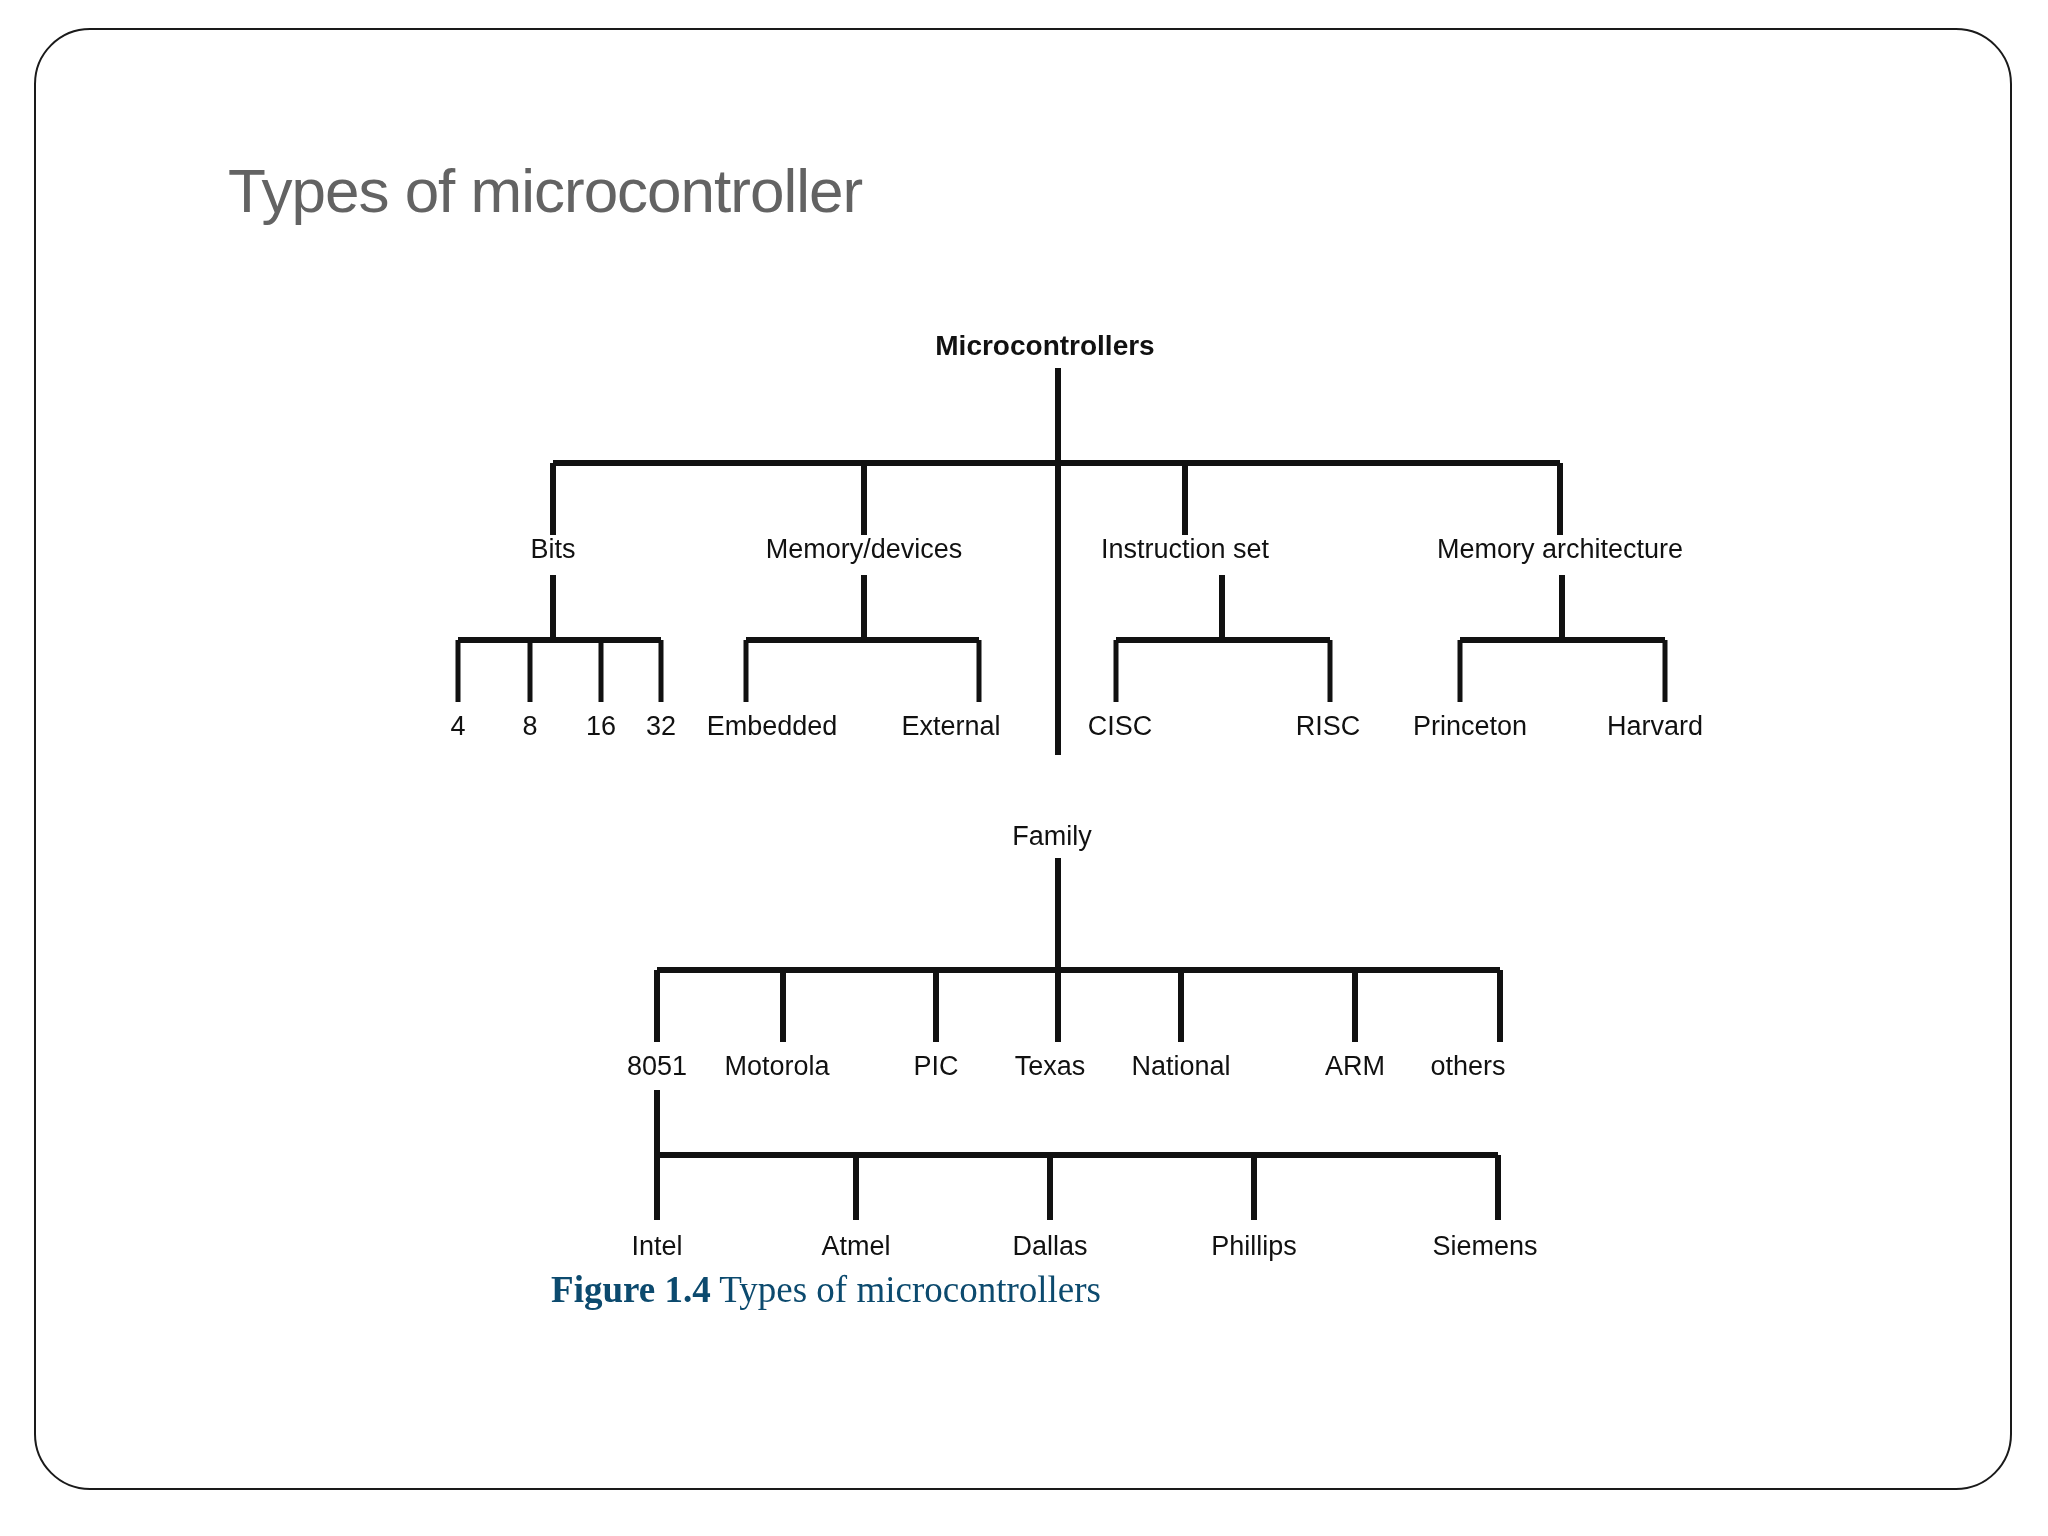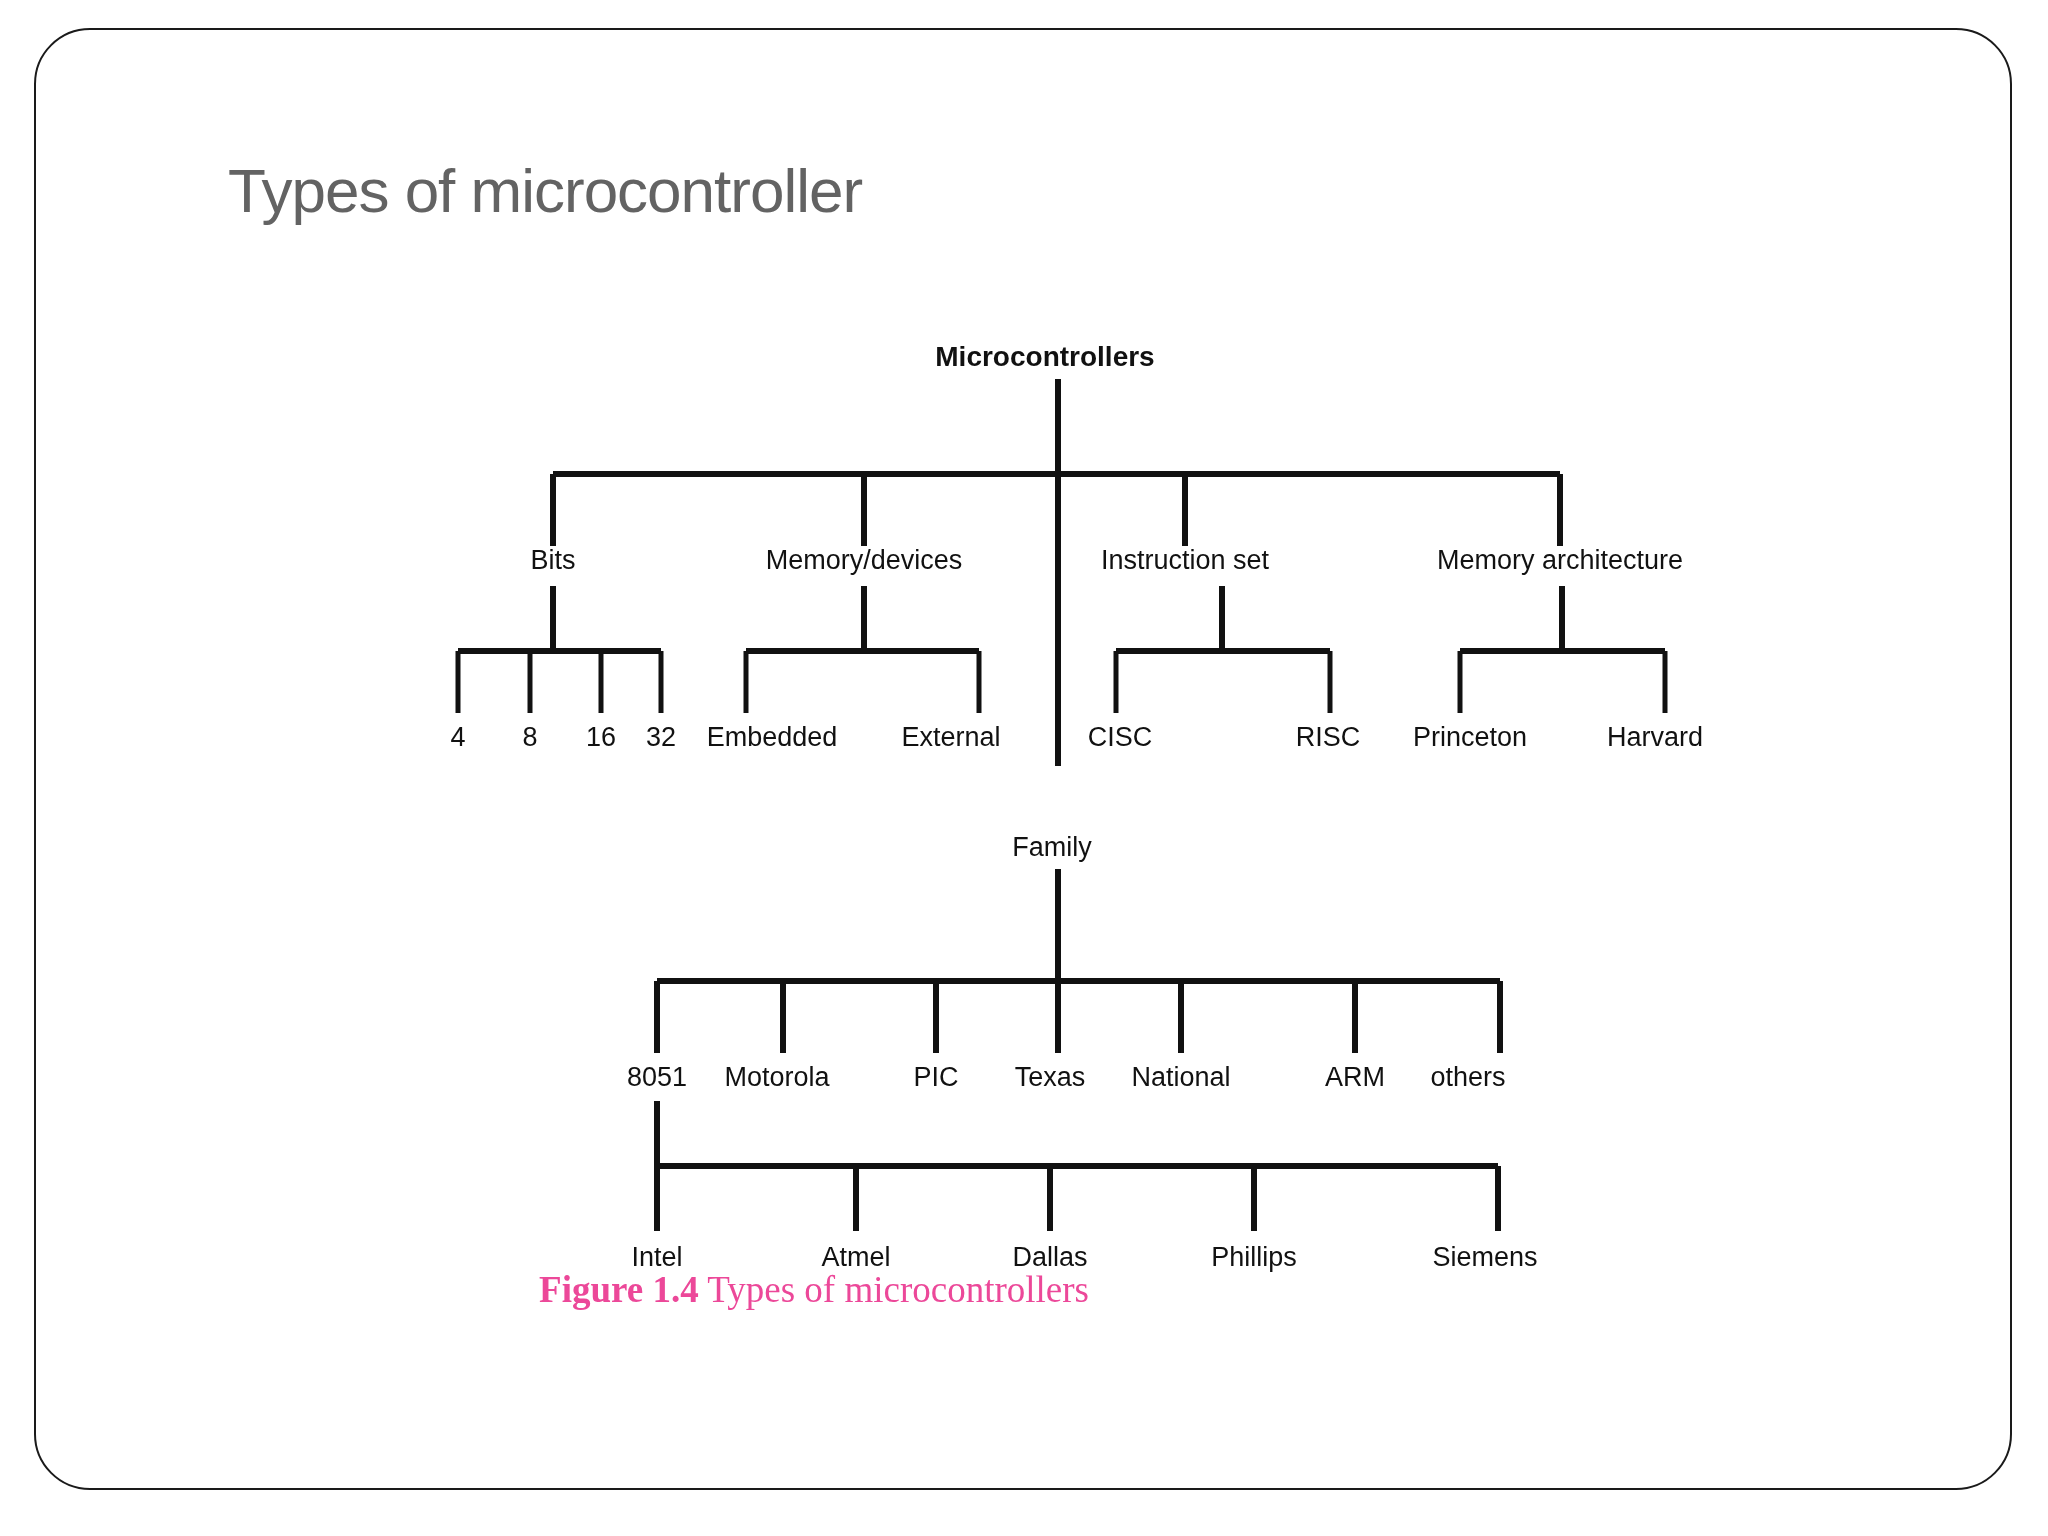--- a/index.html
+++ b/index.html
@@ -42,21 +42,20 @@
     white-space: nowrap;
   }
 
   
   #diagram-wrap {
     position: absolute;
     left: 0;
     top: 330px;
     width: 1868px;
     height: 1000px;
-    margin-top: 11px;
   }
   #tree-svg {
     display: block;
     width: 2048px;
     height: 1000px;
   }
 
   .tree-line {
     stroke: #111111;
     stroke-width: 6;
@@ -76,27 +75,27 @@
     dominant-baseline: alphabetic;
   }
   text.node-label.root {
     font-weight: bold;
     font-size: 28px;
   }
 
   
   #figure-caption {
     position: absolute;
-    left: 0;
+    left: 12px;
     top: 1268px;
     width: 1628px;
     text-align: center;
     font-family: "Liberation Serif", serif;
     font-size: 37px;
-    color: #ec4899;
+    color: #0c4a6e;
     white-space: nowrap;
   }
   #figure-caption .cap-num {
     font-weight: bold;
     font-family: "Liberation Serif", serif;
   }
   #figure-caption .cap-text {
     font-weight: normal;
   }
 </style>

